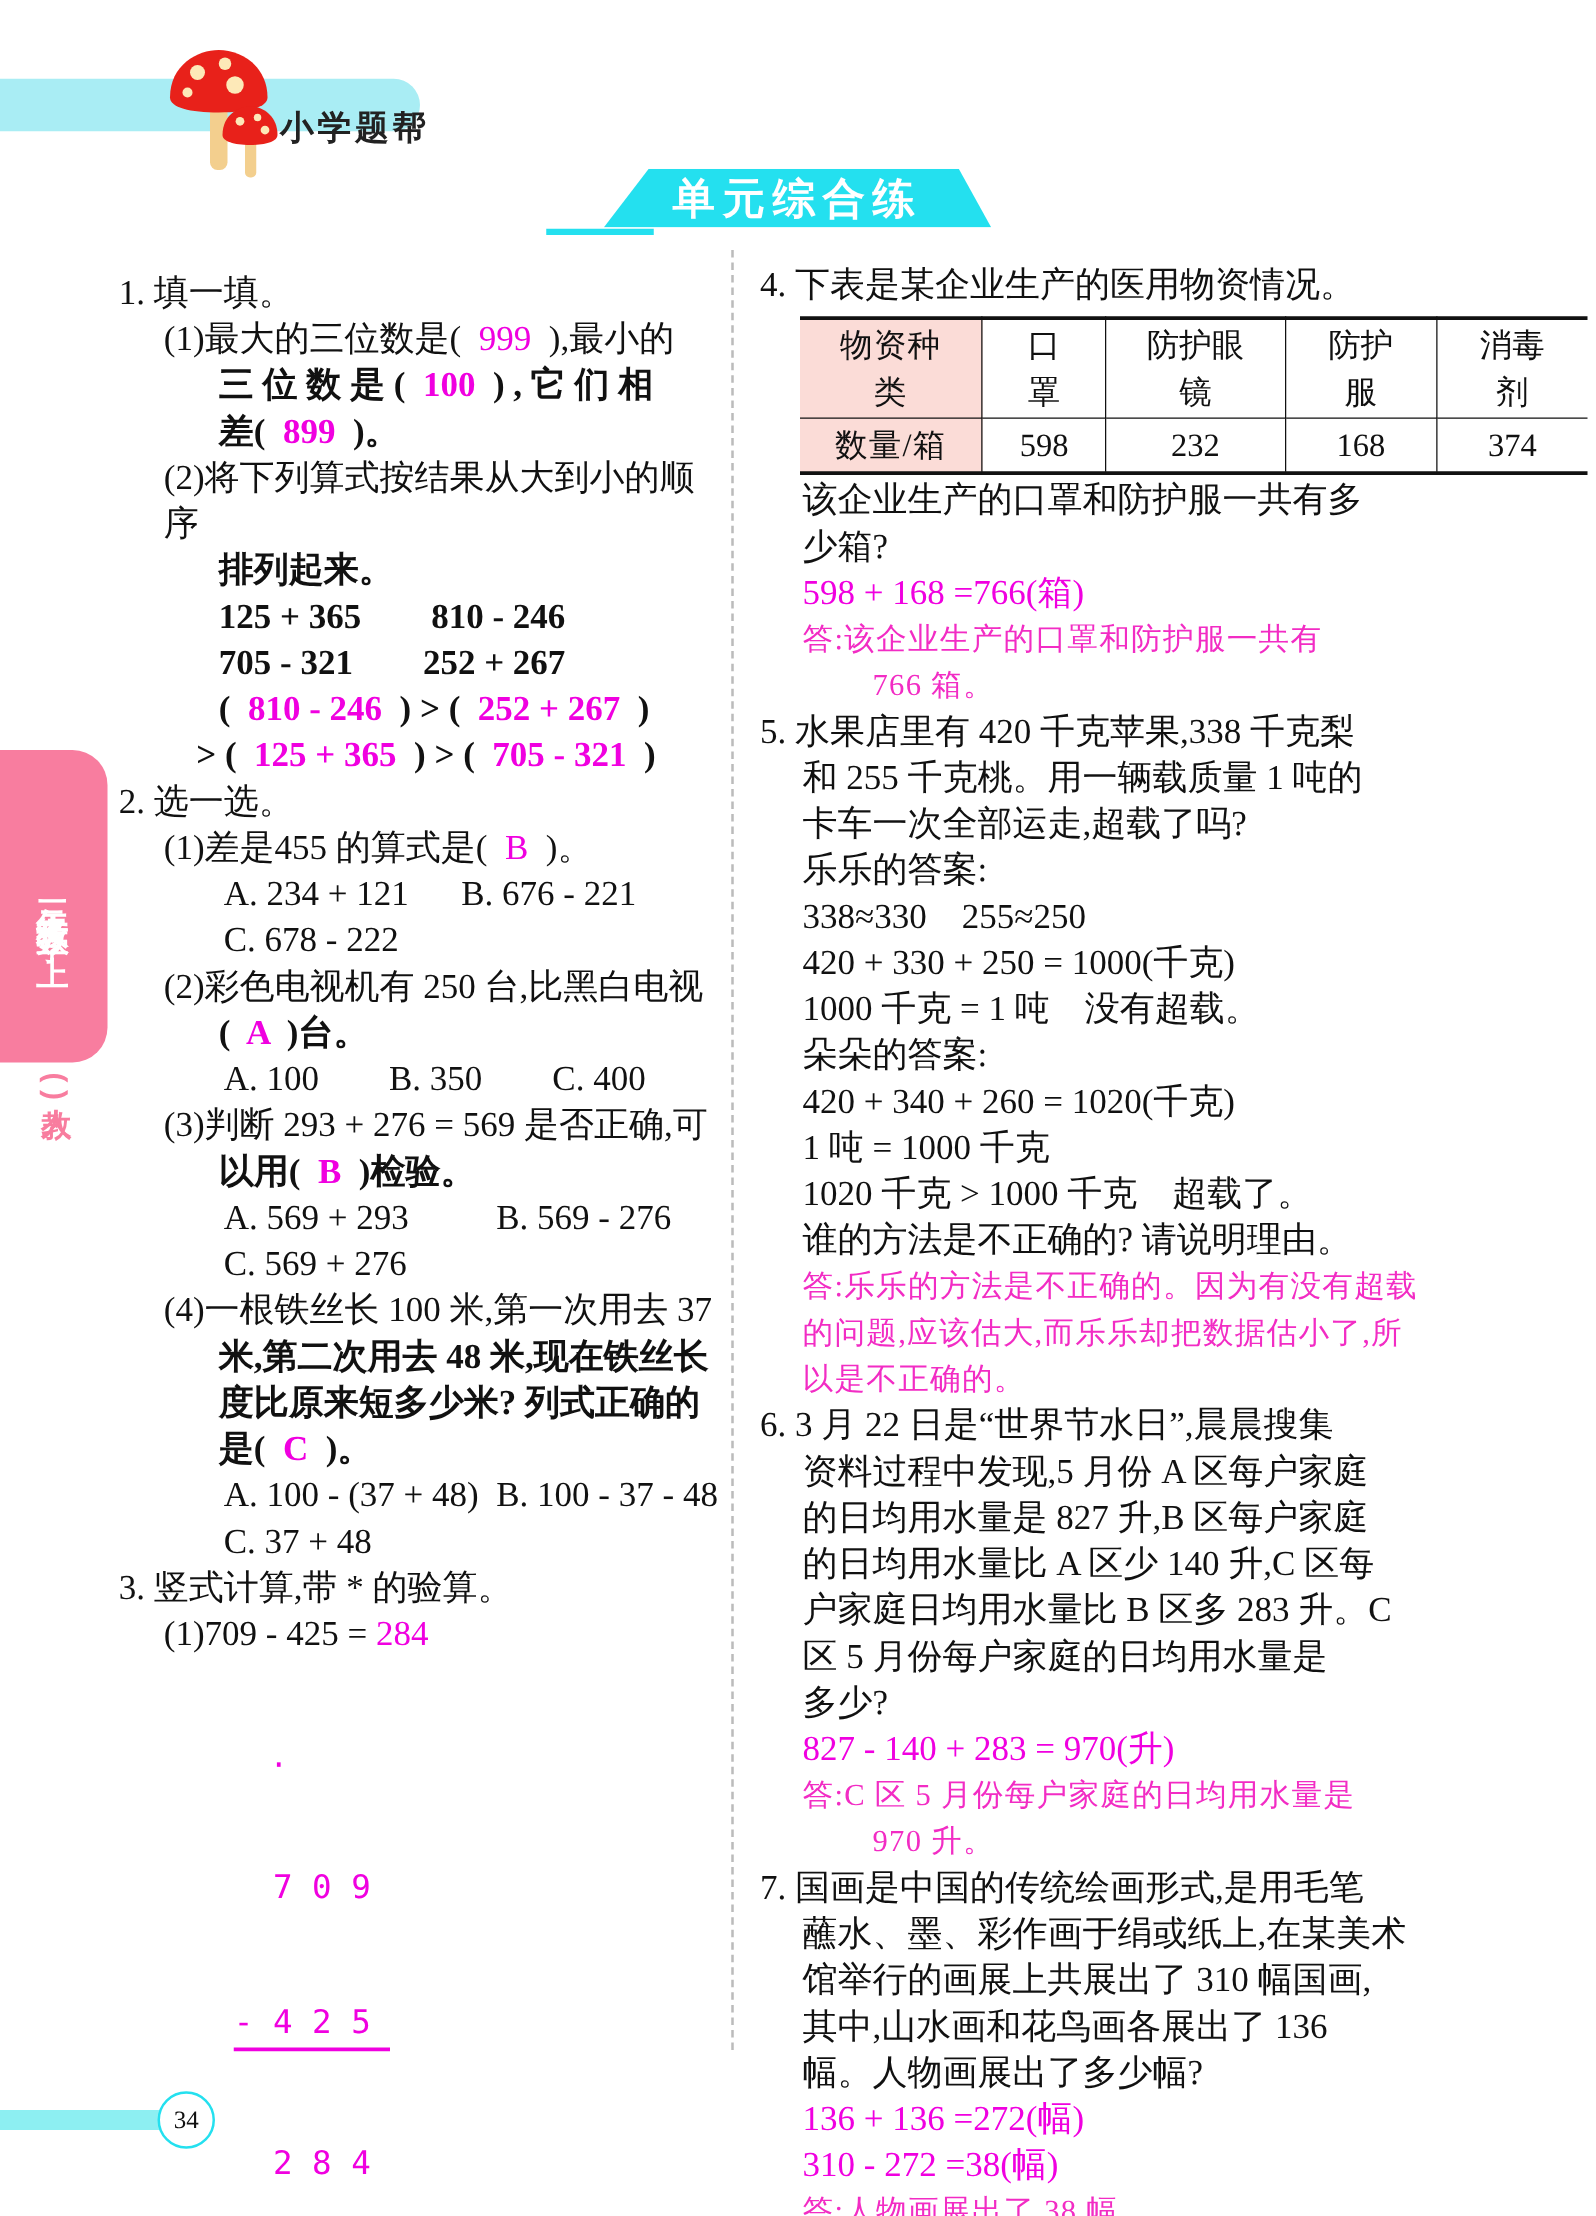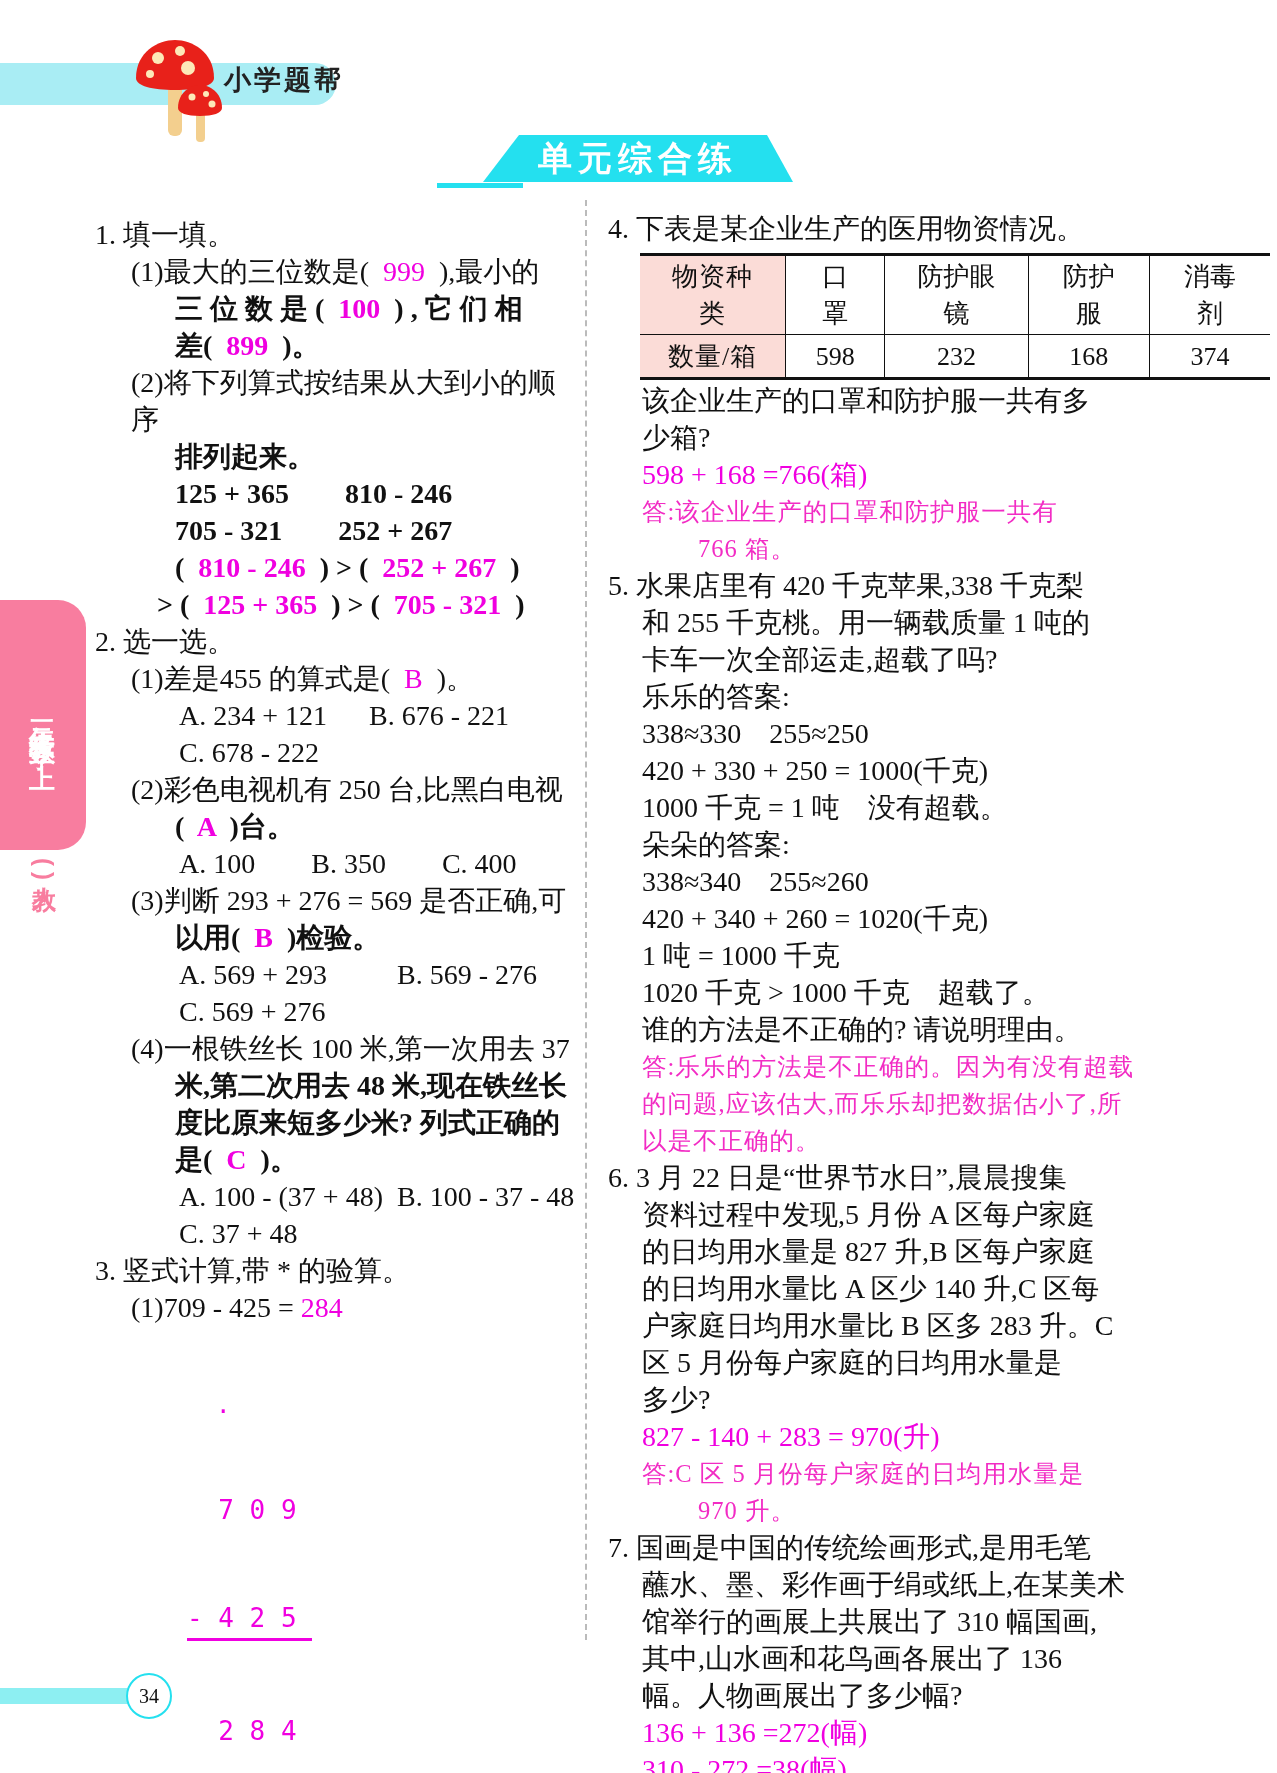--- a/index.html
+++ b/index.html
@@ -11,21 +11,21 @@
     --ink:#111;
   }
   html,body{margin:0;padding:0;background:#fff;}
   #page{position:relative;width:1277px;height:1773px;background:#fff;overflow:hidden;
         font-family:"Liberation Serif","DejaVu Serif",serif;color:var(--ink);}
 
   
   .header-bar{position:absolute;left:0;top:63px;width:336px;height:42px;
               background:var(--cyan-light);border-radius:0 21px 21px 0;}
   .mushrooms{position:absolute;left:128px;top:36px;width:95px;height:112px;}
-  .brand{position:absolute;left:224px;top:62px;font-family:"Liberation Sans","DejaVu Sans",sans-serif;
+  .brand{position:absolute;left:224px;top:84px;font-family:"Liberation Sans","DejaVu Sans",sans-serif;
          font-weight:bold;font-size:27px;letter-spacing:3px;color:#222;}
 
   
   .banner{position:absolute;left:483px;top:135px;width:310px;height:47px;background:var(--cyan-bright);
           clip-path:polygon(36px 0,284px 0,310px 47px,0 47px);
           display:flex;align-items:center;justify-content:center;}
   .banner span{color:#fff;font-family:"Liberation Sans","DejaVu Sans",sans-serif;
                font-weight:bold;font-size:34px;letter-spacing:6px;}
   .banner-underline{position:absolute;left:437px;top:183px;width:86px;height:5px;background:var(--cyan-bright);}
 
@@ -191,21 +191,20 @@
     <div class="line rind2 kai">766 箱。</div>
 
     <div class="line"><span>5.</span> <span>水果店里有 420 千克苹果,338 千克梨</span></div>
     <div class="line rind">和 255 千克桃。用一辆载质量 1 吨的</div>
     <div class="line rind">卡车一次全部运走,超载了吗?</div>
     <div class="line rind">乐乐的答案:</div>
     <div class="line rind">338≈330    255≈250</div>
     <div class="line rind">420 + 330 + 250 = 1000(千克)</div>
     <div class="line rind">1000 千克 = 1 吨    没有超载。</div>
     <div class="line rind">朵朵的答案:</div>
-    <div class="line rind">338≈340    255≈260</div>
     <div class="line rind">420 + 340 + 260 = 1020(千克)</div>
     <div class="line rind">1 吨 = 1000 千克</div>
     <div class="line rind">1020 千克 &gt; 1000 千克    超载了。</div>
     <div class="line rind">谁的方法是不正确的? 请说明理由。</div>
     <div class="line rind kai">答:乐乐的方法是不正确的。因为有没有超载</div>
     <div class="line rind kai">的问题,应该估大,而乐乐却把数据估小了,所</div>
     <div class="line rind kai">以是不正确的。</div>
 
     <div class="line"><span>6.</span> <span>3 月 22 日是“世界节水日”,晨晨搜集</span></div>
     <div class="line rind">资料过程中发现,5 月份 A 区每户家庭</div>

